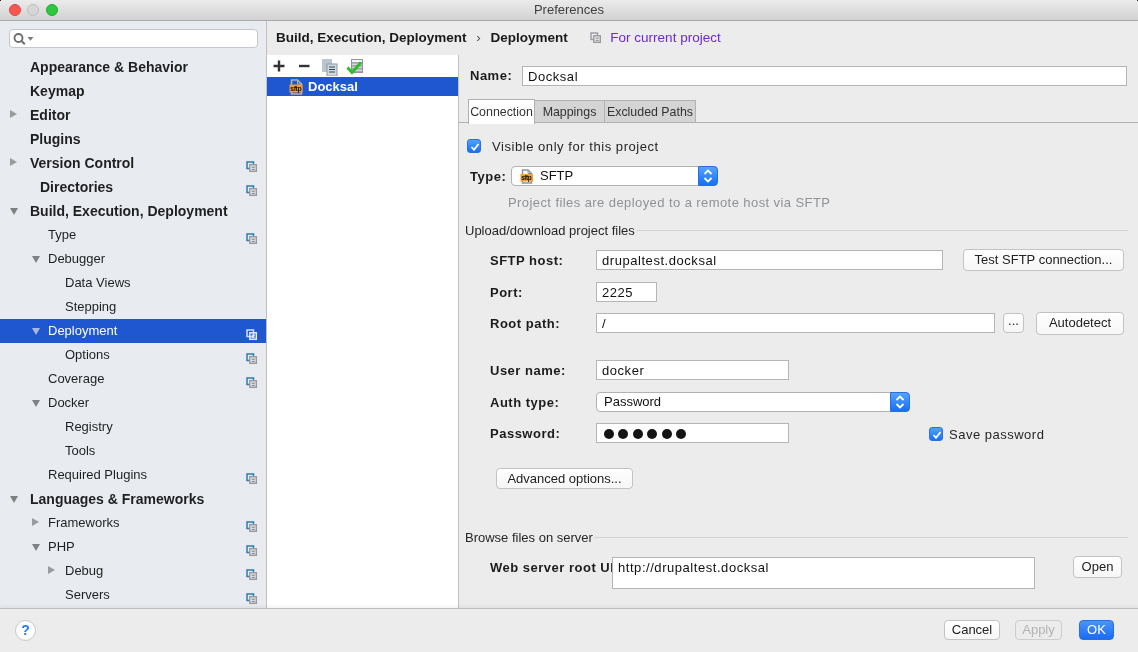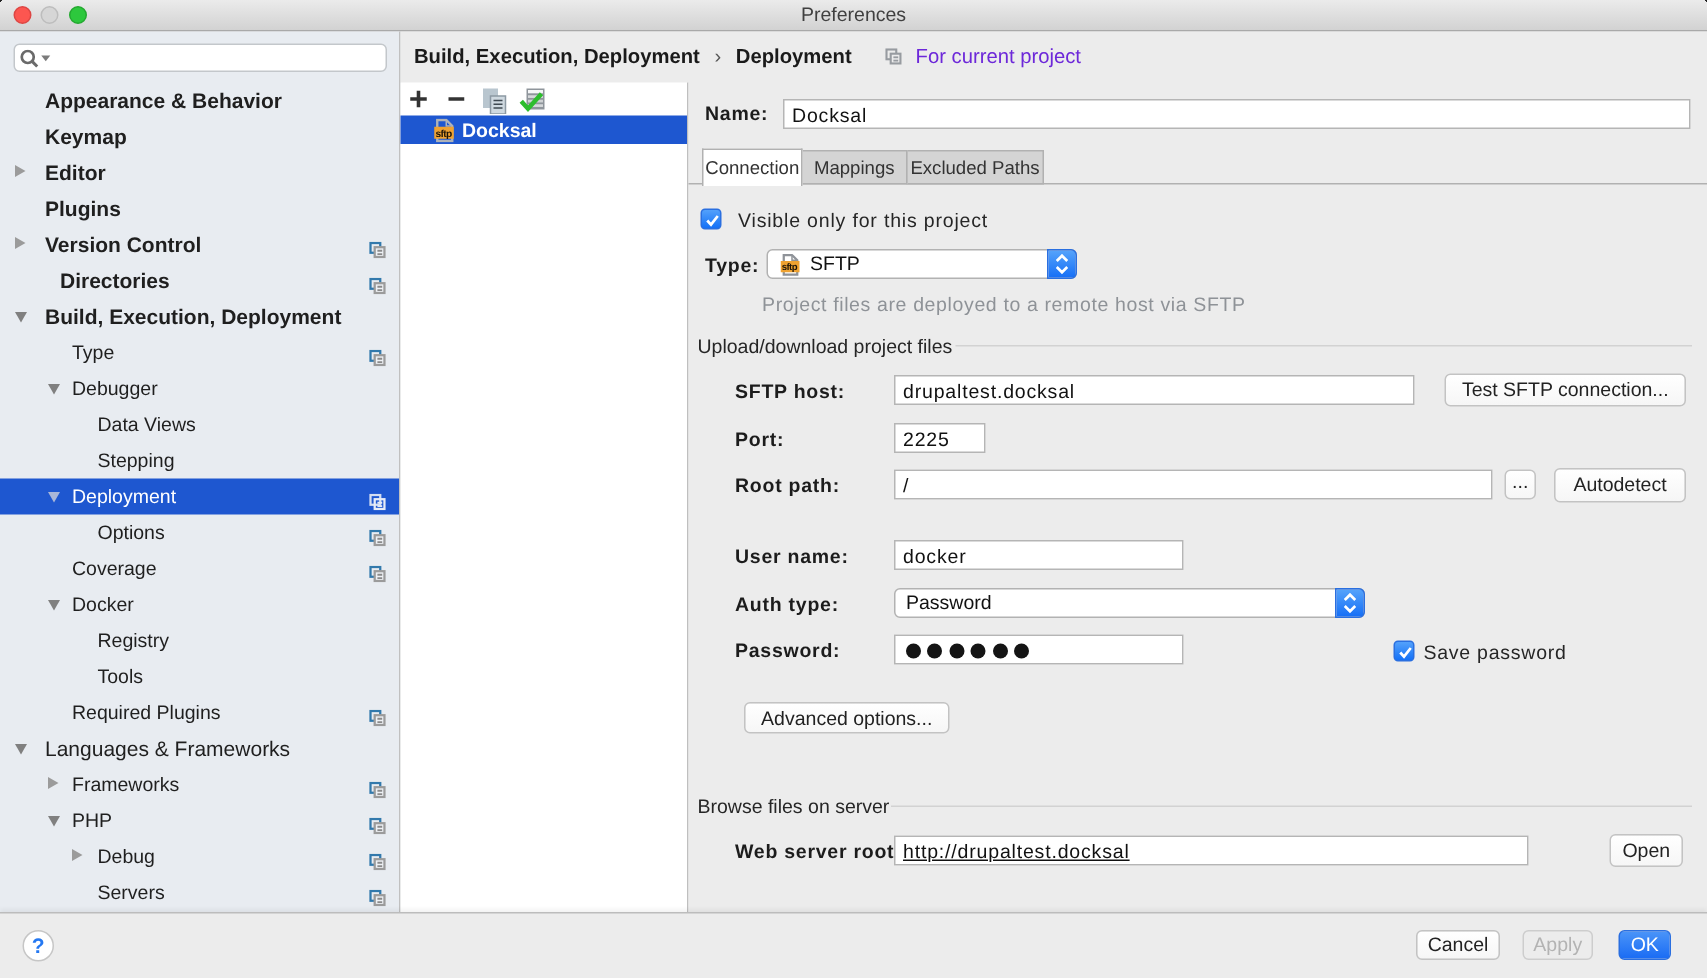--- a/index.html
+++ b/index.html
@@ -201,21 +201,21 @@
         <span style="position:absolute;left:48px;font-weight:normal;">Required Plugins</span>
         <span class="copyic" style="left:246px;"><svg width="12" height="12">
       <rect x="1" y="1" width="6.5" height="6.5" fill="none" stroke="#3279ac" stroke-width="1.5"></rect>
       <rect x="3.8" y="3.8" width="6.5" height="6.5" fill="#eef1f5" stroke="#9b9b9b" stroke-width="1.5"></rect>
       <line x1="5.6" y1="6.2" x2="8.8" y2="6.2" stroke="#8a8a8a" stroke-width="1.3"></line>
       <line x1="5.6" y1="8.4" x2="8.8" y2="8.4" stroke="#8a8a8a" stroke-width="1.3"></line>
     </svg></span>
       </div>
       <div class="row" style="top:465.5px">
         <span class="arr-d" style="left:10px"></span>
-        <span style="position:absolute;left:30px;font-weight:normal;font-size:14px;text-align:right;">Languages &amp; Frameworks</span>
+        <span style="position:absolute;left:30px;font-weight:bold;font-size:14px;text-align:right;">Languages &amp; Frameworks</span>
       </div>
       <div class="row" style="top:489.5px">
         <span class="arr-r" style="left:32px"></span>
         <span style="position:absolute;left:48px;font-weight:normal;">Frameworks</span>
         <span class="copyic" style="left:246px;"><svg width="12" height="12">
       <rect x="1" y="1" width="6.5" height="6.5" fill="none" stroke="#3279ac" stroke-width="1.5"></rect>
       <rect x="3.8" y="3.8" width="6.5" height="6.5" fill="#eef1f5" stroke="#9b9b9b" stroke-width="1.5"></rect>
       <line x1="5.6" y1="6.2" x2="8.8" y2="6.2" stroke="#8a8a8a" stroke-width="1.3"></line>
       <line x1="5.6" y1="8.4" x2="8.8" y2="8.4" stroke="#8a8a8a" stroke-width="1.3"></line>
     </svg></span>
@@ -369,20 +369,20 @@
     </svg>
   </div>
 <div class="glbl" style="left:949px;top:427px;letter-spacing:0.5px;">Save password</div>
 
 <div class="btn" style="left:496px;top:468px;width:137px;height:21px;line-height:19px;">Advanced options...</div>
 
 <div class="glbl" style="left:465px;top:530px;">Browse files on server</div>
 <div class="gline" style="left:594px;top:537px;width:534px;"></div>
 
 <div class="lbl" style="left:490px;top:560px;">Web server root URL:</div>
-<div class="inp" style="left:596px;top:557px;width:423px;height:20px;text-decoration:underline;">http://drupaltest.docksal</div>
+<div class="inp" style="left:612px;top:557px;width:423px;height:32px;">http://drupaltest.docksal</div>
 <div class="btn" style="left:1073px;top:556px;width:49px;height:22px;line-height:20px;">Open</div>
 
 <div id="botbar"></div>
 <div id="helpbtn">?</div>
 <div class="btn b-cancel">Cancel</div>
 <div class="btn b-apply">Apply</div>
 <div class="btn b-ok">OK</div>
 
 </body></html>

